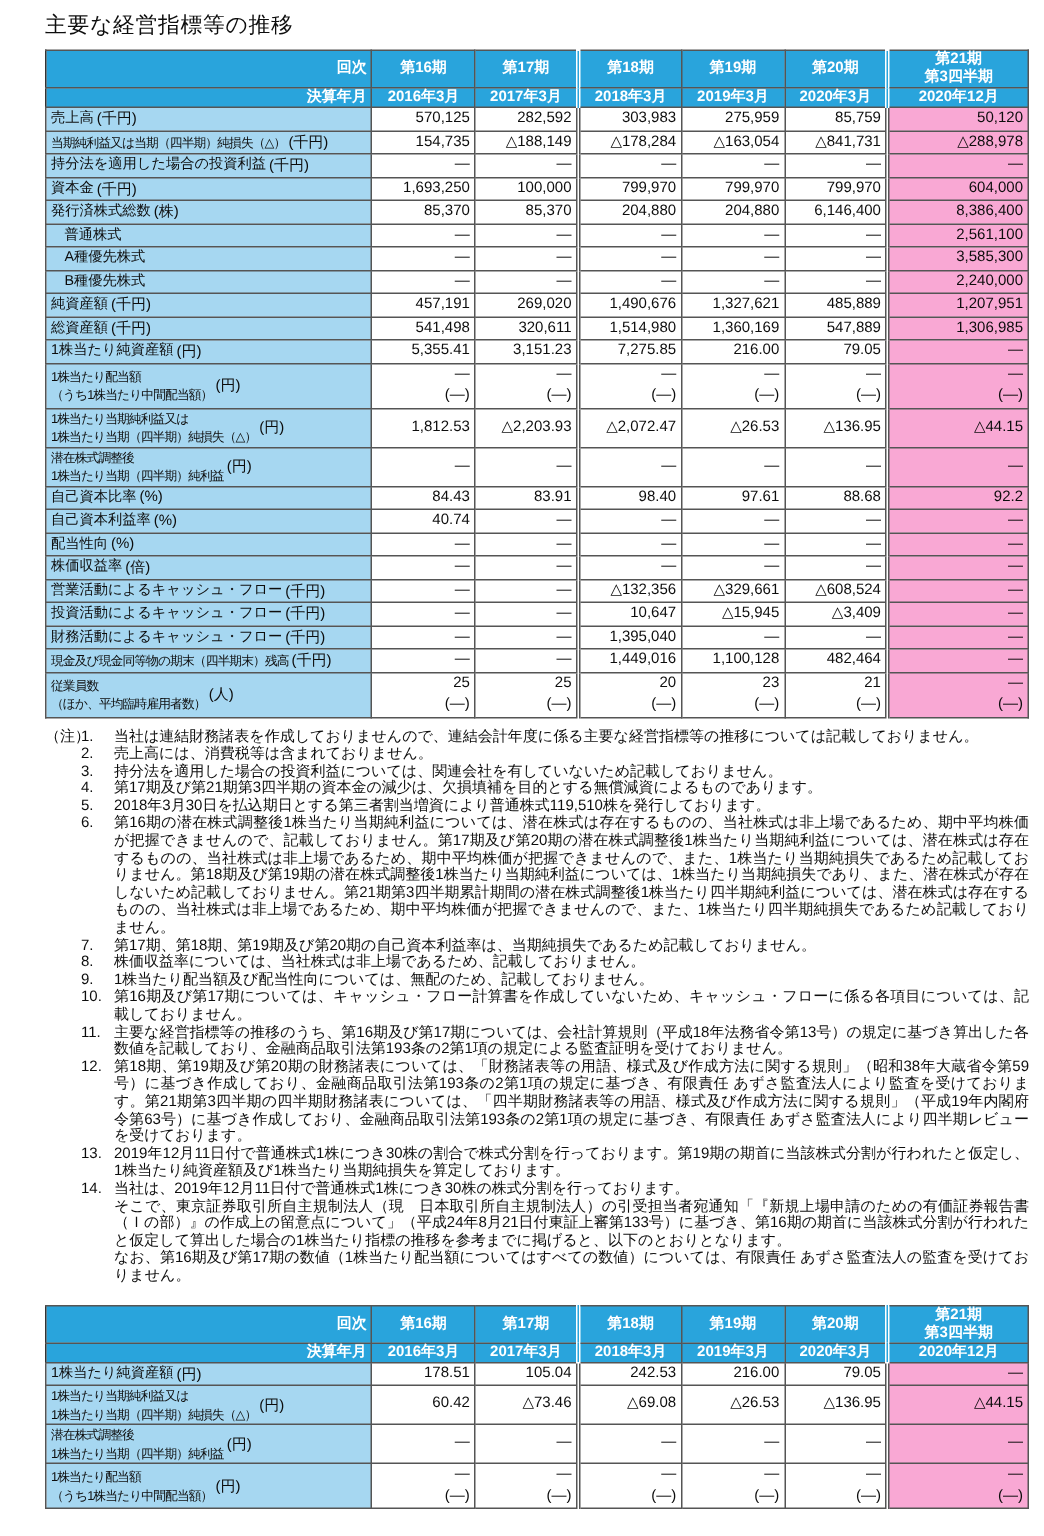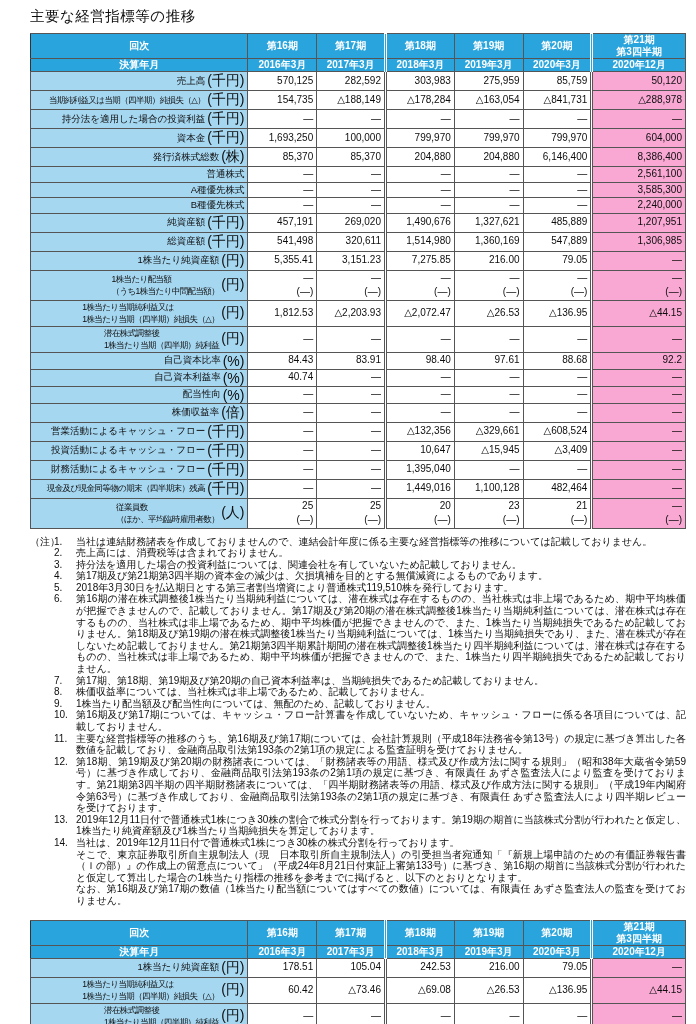--- a/index.html
+++ b/index.html
@@ -13,31 +13,31 @@
 
   table.fin{border-collapse:collapse;width:100%;table-layout:fixed;
     border:1.5px solid #333;}
   table.fin td{border:1px solid #555;font-size:10px;vertical-align:middle;
     padding:0 3px;box-sizing:border-box;}
 
   
   td.hdr{background:#29a4dc;color:#fff;font-weight:bold;text-align:center;
     white-space:pre-line;line-height:12px;padding:2px 1px;
     border-left:1px solid #fff;border-right:1px solid #fff;border-bottom:1px solid #fff;}
-  td.hdr.corner{border-left:1.5px solid #333;}
+  td.hdr.corner{border-left:1.5px solid #333;text-align:right;}
   td.hdr2{padding:1px 0;line-height:12px;}
   td.hdr.dbl{border-left:3px double #fff;}
 
   
   td.lbl{background:#a6d7f1;padding:1px 4px 1px 5px;}
-  .lwrap{display:flex;justify-content:flex-end;align-items:center;gap:2px;}
+  .lwrap{display:flex;justify-content:flex-start;align-items:center;gap:2px;}
   .lt{white-space:pre-line;line-height:12.5px;font-size:9.5px;color:#0d0d0d;}
   .lt.sm{font-size:8.5px;letter-spacing:-0.6px;}
   td.lbl.ind .lwrap{padding-left:9px;}
-  .ut{font-size:14px;white-space:nowrap;color:#0d0d0d;}
+  .ut{font-size:10px;white-space:nowrap;color:#0d0d0d;}
 
   
   td.val{background:#fff;text-align:right;white-space:pre-line;
     line-height:14.5px;padding:0 4px;font-size:10px;color:#0d0d0d;}
   td.val.hl{background:#f9a8d4;}
   td.val.dbl{border-left:3px double #555;}
 
   
   .notes{margin-top:7px;font-size:10px;line-height:11.6px;color:#0d0d0d;}
   .note-row{display:flex;align-items:flex-start;}

